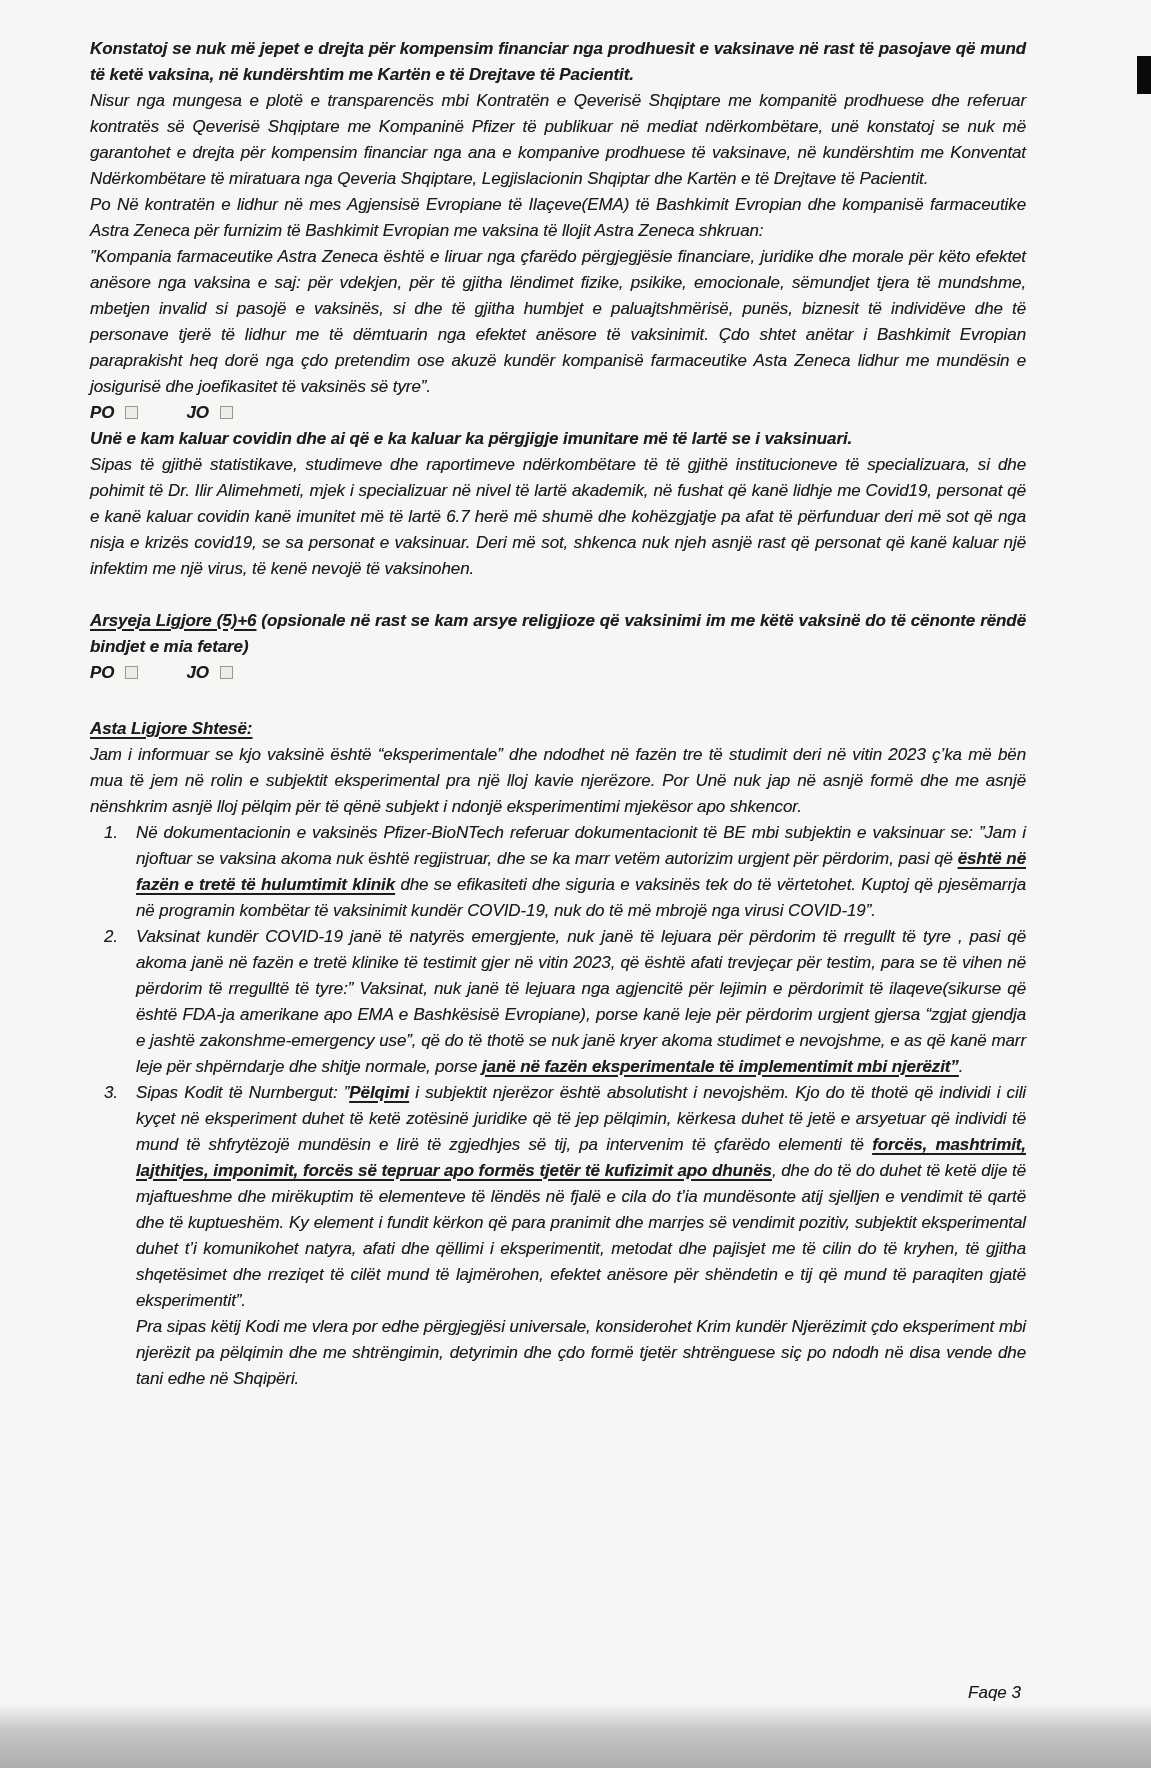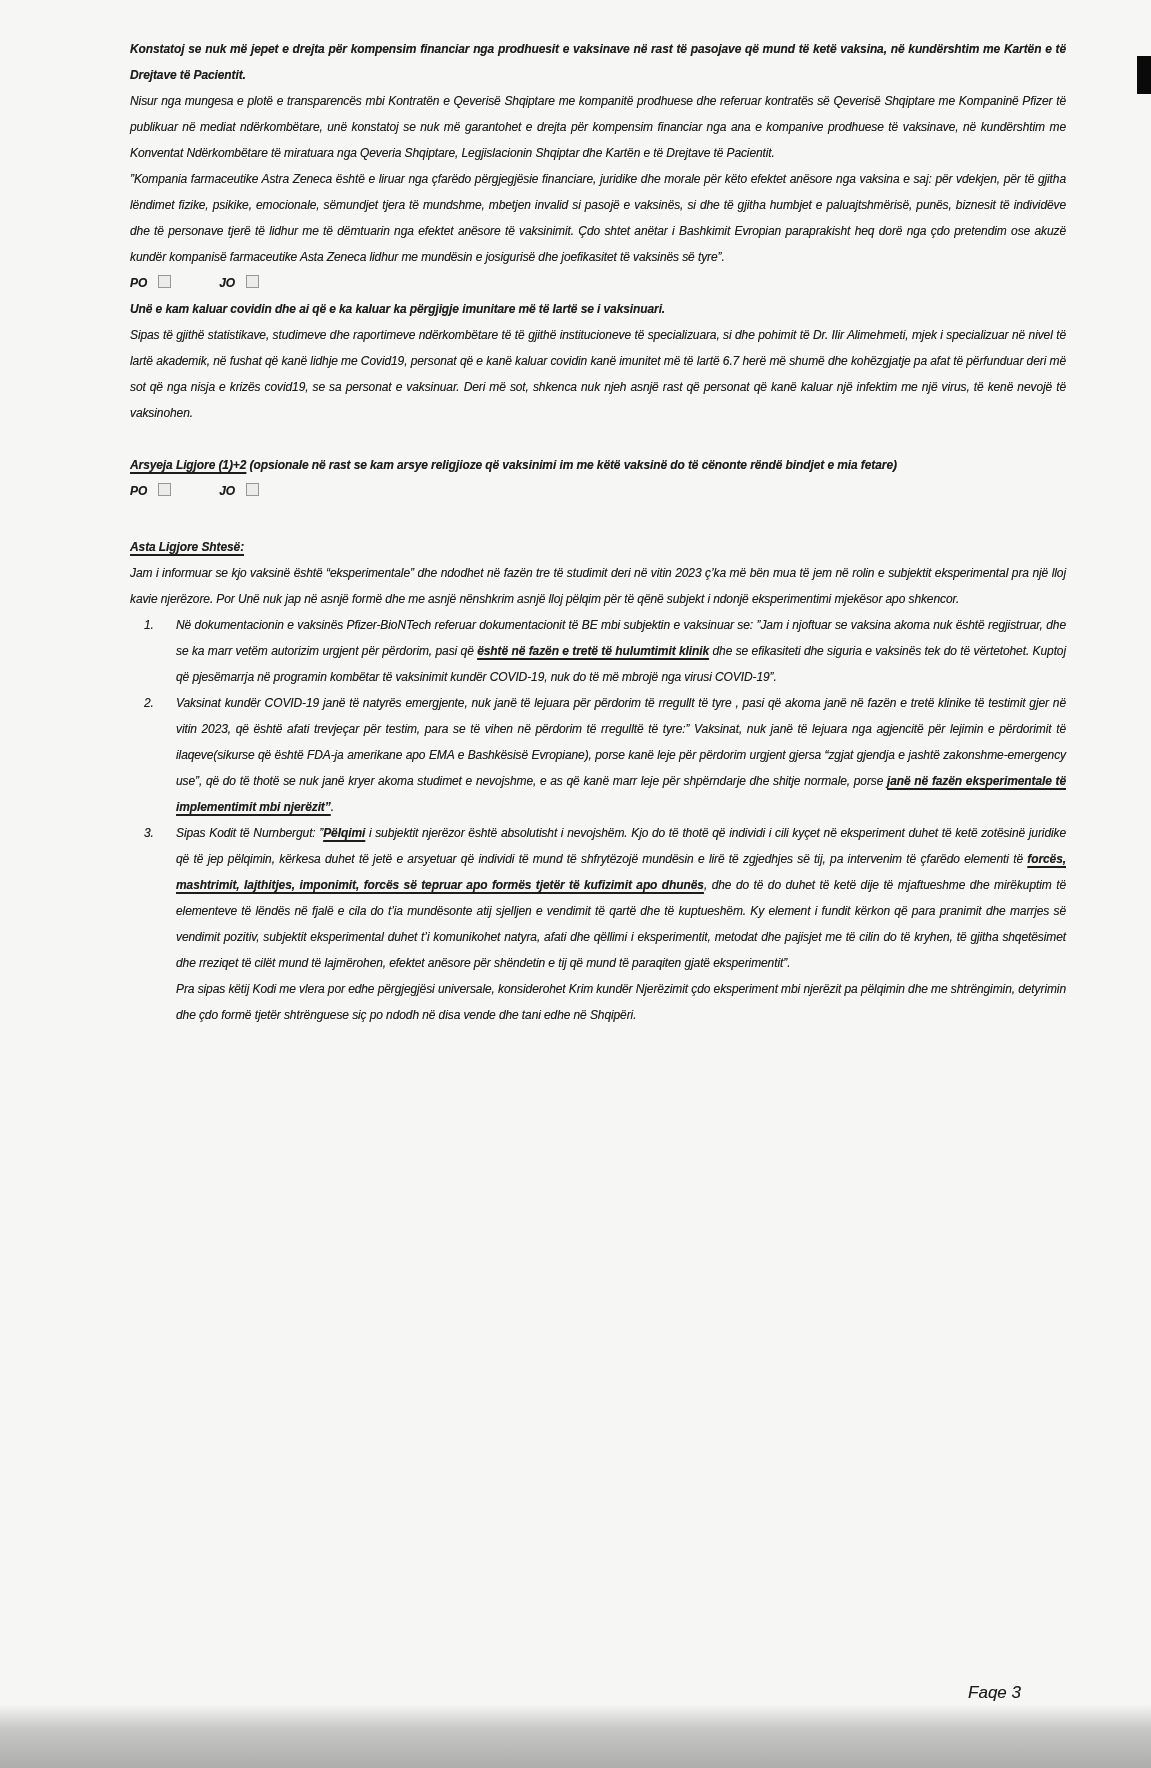--- a/index.html
+++ b/index.html
@@ -12,25 +12,24 @@
     font-style: italic;
     color: #1d1d1d;
     overflow: hidden;
     text-shadow: 0 0 0.6px rgba(45,45,45,0.55);
   }
   .content {
     position: absolute;
     left: 90px;
     top: 36px;
     width: 936px;
-    font-size: 12px;
+    font-size: 17px;
     line-height: 26px;
     letter-spacing: -0.1px;
     text-align: justify;
-    margin-left: 40px;
   }
   .content p { margin: 0; }
   .bold { font-weight: bold; }
   .indent { margin-left: 45px; }
   .quote { margin: 34px 22px 0 115px; }
   .sec-title { margin-top: 28px; font-weight: bold; }
   .u { text-decoration: underline; text-decoration-thickness: 1.5px; text-underline-offset: 3px; }
   .bu { font-weight: bold; text-decoration: underline; text-decoration-thickness: 1.5px; text-underline-offset: 3px; }
   .pojo { font-weight: bold; text-align: left; }
   .checkbox {
@@ -78,31 +77,32 @@
 <body>
 
 <div class="page">
 
   <div class="content">
 
     <p class="bold">Konstatoj se nuk më jepet e drejta për kompensim financiar nga prodhuesit e vaksinave në rast të pasojave që mund të ketë vaksina, në kundërshtim me Kartën e të Drejtave të Pacientit.</p>
 
     <p class="indent">Nisur nga mungesa e plotë e transparencës mbi Kontratën e Qeverisë Shqiptare me kompanitë prodhuese dhe referuar kontratës së Qeverisë Shqiptare me Kompaninë Pfizer të publikuar në mediat ndërkombëtare, unë konstatoj se nuk më garantohet e drejta për kompensim financiar nga ana e kompanive prodhuese të vaksinave, në kundërshtim me Konventat Ndërkombëtare të miratuara nga Qeveria Shqiptare, Legjislacionin Shqiptar dhe Kartën e të Drejtave të Pacientit.</p>
 
+    <p class="indent">Po Në kontratën e lidhur në mes Agjensisë Evropiane të Ilaçeve(EMA) të Bashkimit Evropian dhe kompanisë farmaceutike Astra Zeneca për furnizim të Bashkimit Evropian me vaksina të llojit Astra Zeneca shkruan:</p>
 
     <p class="quote">”Kompania farmaceutike Astra Zeneca është e liruar nga çfarëdo përgjegjësie financiare, juridike dhe morale për këto efektet anësore nga vaksina e saj: për vdekjen, për të gjitha lëndimet fizike, psikike, emocionale, sëmundjet tjera të mundshme, mbetjen invalid si pasojë e vaksinës, si dhe të gjitha humbjet e paluajtshmërisë, punës, biznesit të individëve dhe të personave tjerë të lidhur me të dëmtuarin nga efektet anësore të vaksinimit. Çdo shtet anëtar i Bashkimit Evropian paraprakisht heq dorë nga çdo pretendim ose akuzë kundër kompanisë farmaceutike Asta Zeneca lidhur me mundësin e josigurisë dhe joefikasitet të vaksinës së tyre”.</p>
 
 
     <p class="pojo"><span>PO</span><span class="checkbox"></span><span class="jo-label">JO</span><span class="checkbox"></span></p>
 
     <p class="claim">Unë e kam kaluar covidin dhe ai që e ka kaluar ka përgjigje imunitare më të lartë se i vaksinuari.</p>
 
     <p>Sipas të gjithë statistikave, studimeve dhe raportimeve ndërkombëtare të të gjithë institucioneve të specializuara, si dhe pohimit të Dr. Ilir Alimehmeti, mjek i specializuar në nivel të lartë akademik, në fushat që kanë lidhje me Covid19, personat që e kanë kaluar covidin kanë imunitet më të lartë 6.7 herë më shumë dhe kohëzgjatje pa afat të përfunduar deri më sot që nga nisja e krizës covid19, se sa personat e vaksinuar. Deri më sot, shkenca nuk njeh asnjë rast që personat që kanë kaluar një infektim me një virus, të kenë nevojë të vaksinohen.</p>
 
-    <p class="sec-title gap-sec"><span class="u">Arsyeja Ligjore (1)+2</span><span> (opsionale në rast se kam arsye religjioze që vaksinimi im me këtë vaksinë do të cënonte rëndë bindjet e mia fetare)</span></p>
+    <p class="sec-title gap-sec"><span class="u">Arsyeja Ligjore (5)+6</span><span> (opsionale në rast se kam arsye religjioze që vaksinimi im me këtë vaksinë do të cënonte rëndë bindjet e mia fetare)</span></p>
 
     <p class="pojo"><span>PO</span><span class="checkbox"></span><span class="jo-label">JO</span><span class="checkbox"></span></p>
 
 
     <p class="sec-title gap-big"><span class="u">Asta Ligjore Shtesë:</span></p>
 
     <p>Jam i informuar se kjo vaksinë është “eksperimentale” dhe ndodhet në fazën tre të studimit deri  në vitin 2023 ç’ka më bën mua të jem në rolin e subjektit eksperimental pra një lloj kavie njerëzore. Por Unë nuk jap në asnjë formë dhe me asnjë nënshkrim asnjë lloj pëlqim për të qënë subjekt i ndonjë eksperimentimi mjekësor apo shkencor.</p>
 
     <div class="li">
       <span class="num">1.</span>

